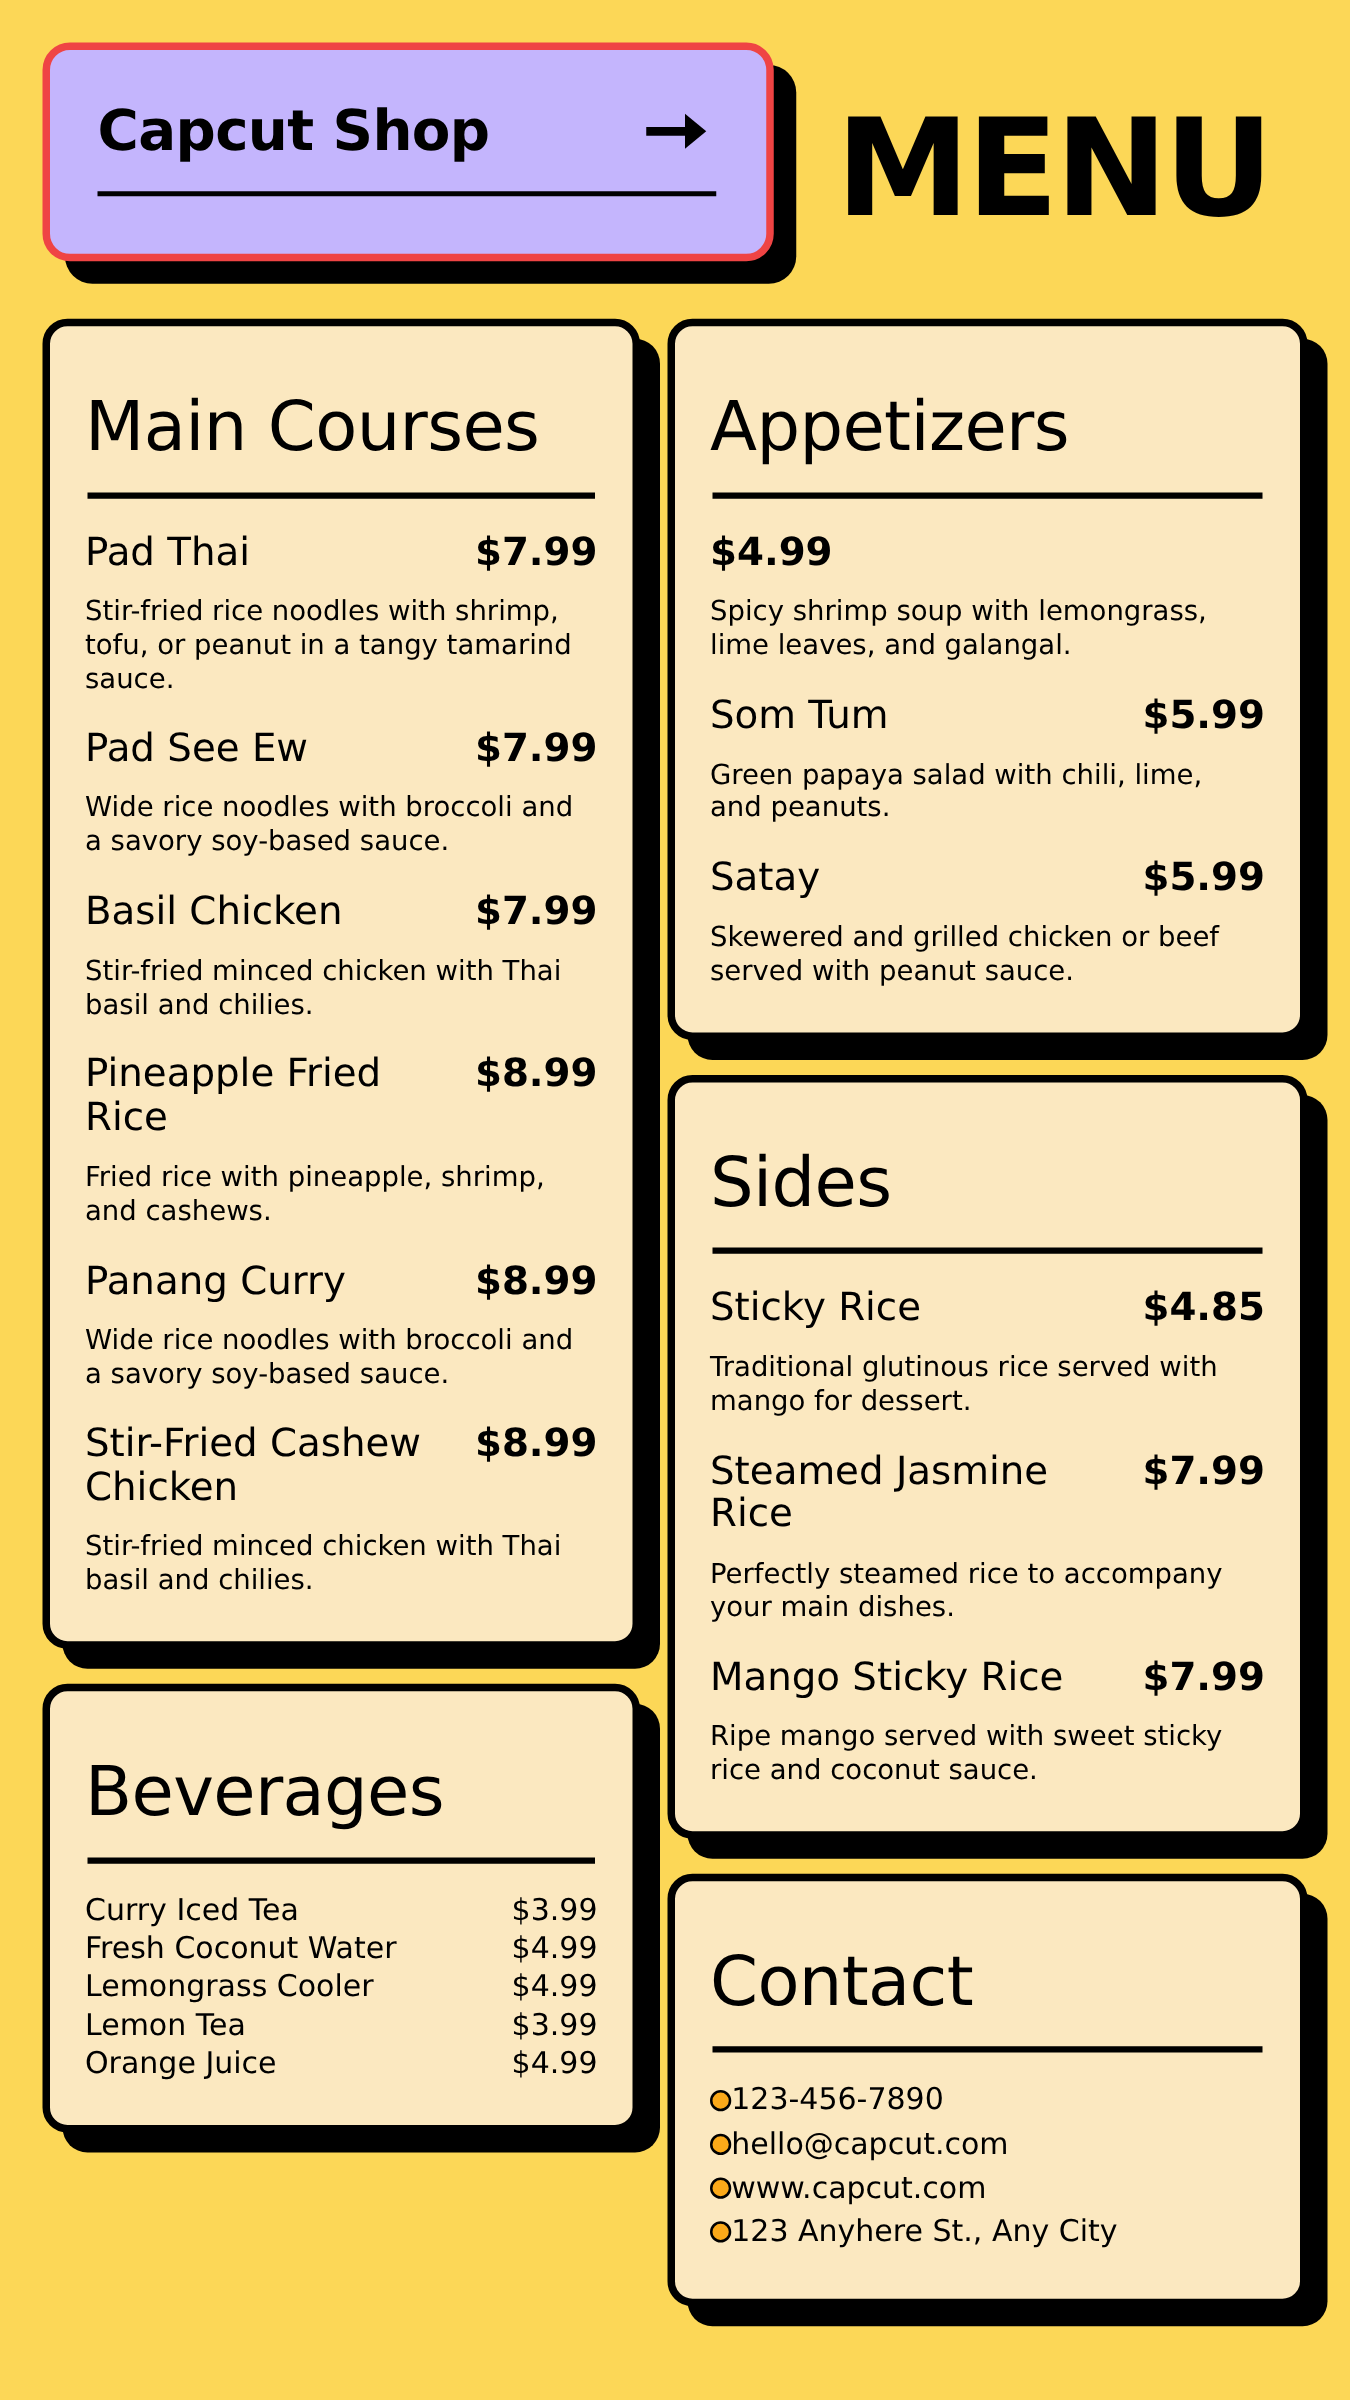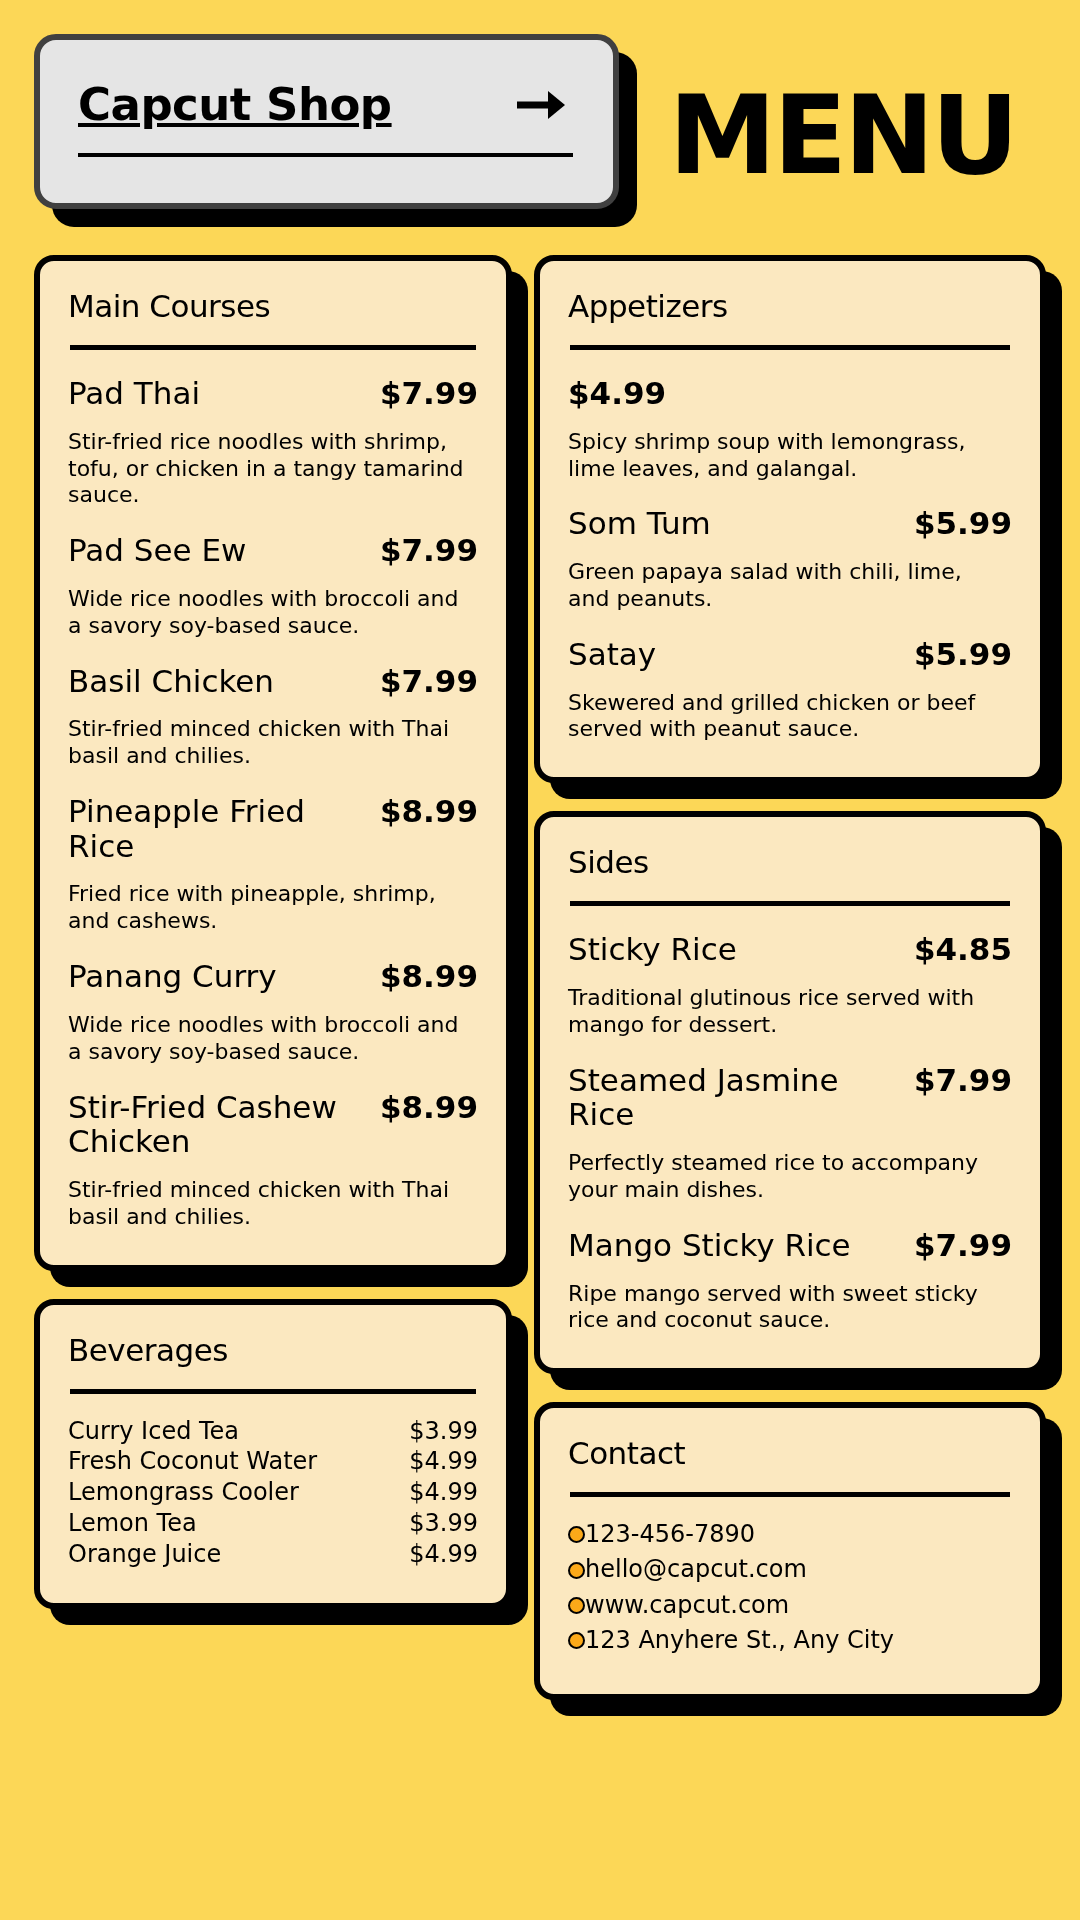--- a/index.html
+++ b/index.html
@@ -44,25 +44,24 @@
     width: 585px;
     height: 175px;
     background: #000;
     border-radius: 22px;
   }
   .shop-btn {
     position: absolute;
     left: 0; top: 0;
     width: 585px;
     height: 175px;
-    background: #e5e5e5;
-    border: 6px solid #404040;
+    background: #c4b5fd;
+    border: 6px solid #ef4444;
     border-radius: 22px;
     padding: 42px 40px 0 38px;
-    text-decoration: underline;
   }
   .shop-btn-row {
     display: flex;
     align-items: center;
     justify-content: space-between;
   }
   .shop-btn-label {
     font-size: 45px;
     font-weight: bold;
     letter-spacing: -0.5px;
@@ -114,25 +113,26 @@
   }
   .card {
     position: relative;
     background: #FBE8C0;
     border: 6px solid #000;
     border-radius: 20px;
     padding: 28px 28px 34px 28px;
   }
 
   .card-title {
-    font-size: 31px;
+    font-size: 55px;
     font-weight: normal;
     letter-spacing: -0.5px;
     line-height: 1.1;
     margin-bottom: 22px;
+    margin-top: 22px;
   }
   .card-rule {
     height: 5px;
     background: #000;
     margin: 0 2px 26px 2px;
   }
 
   .item { margin-bottom: 24px; }
   .item:last-child { margin-bottom: 0; }
 
@@ -222,21 +222,21 @@
         <div class="card-shadow"></div>
         <div class="card">
           <div class="card-title">Main Courses</div>
           <div class="card-rule"></div>
 
           <div class="item">
             <div class="item-head">
               <div class="item-name">Pad Thai</div>
               <div class="item-price">$7.99</div>
             </div>
-            <div class="item-desc">Stir-fried rice noodles with shrimp, tofu, or chicken in a tangy tamarind sauce.</div>
+            <div class="item-desc">Stir-fried rice noodles with shrimp, tofu, or peanut in a tangy tamarind sauce.</div>
           </div>
 
           <div class="item">
             <div class="item-head">
               <div class="item-name">Pad See Ew</div>
               <div class="item-price">$7.99</div>
             </div>
             <div class="item-desc">Wide rice noodles with broccoli and a savory soy-based sauce.</div>
           </div>
 

